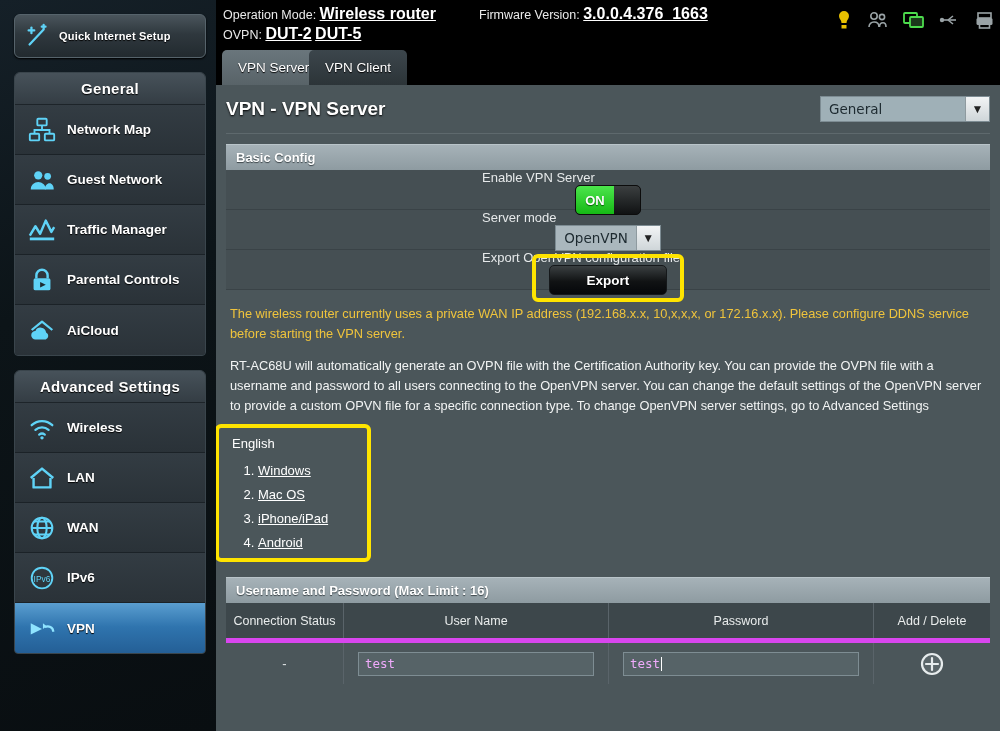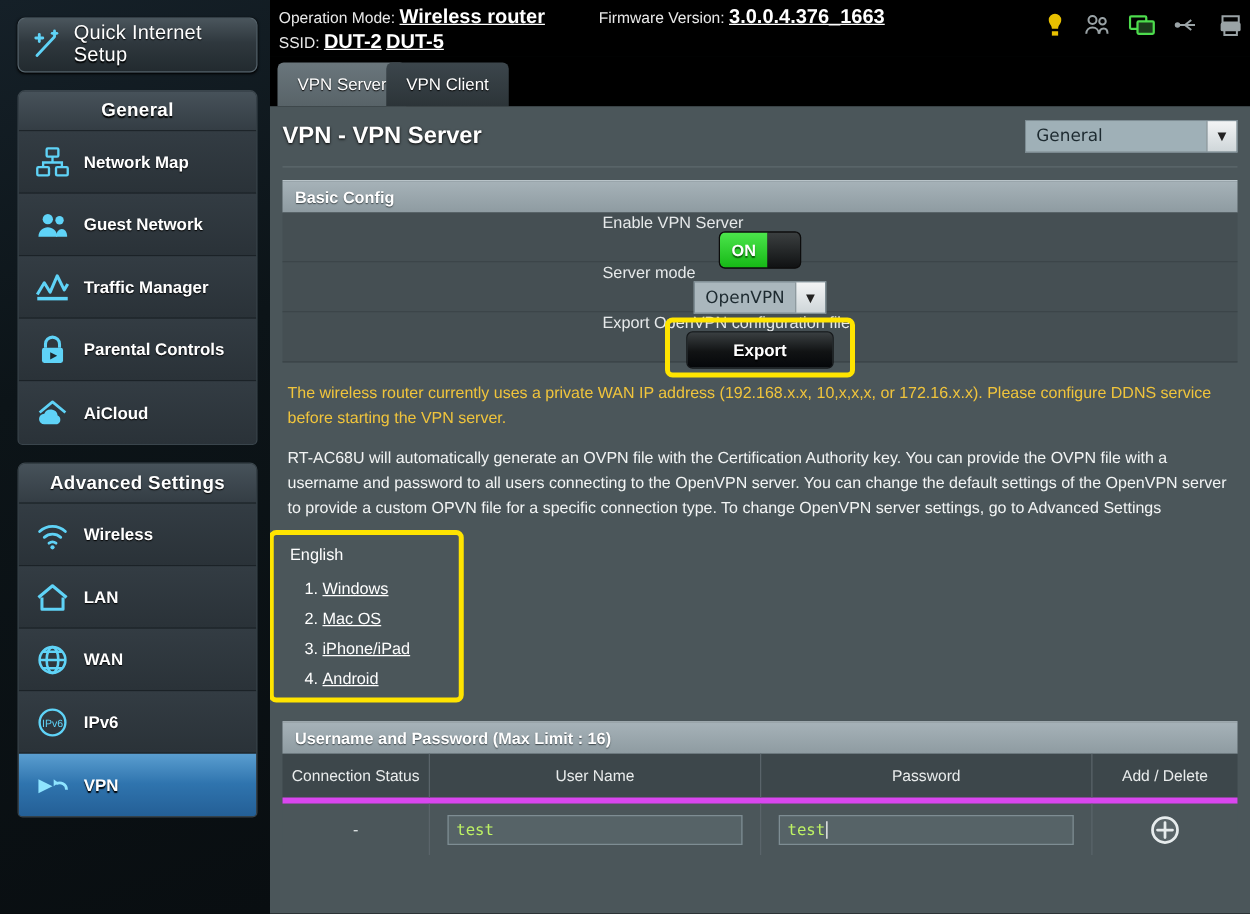--- a/index.html
+++ b/index.html
@@ -18,21 +18,21 @@
     overflow: hidden;
   }
   .qis {
     margin: 14px 10px 0 14px; height: 44px;
     border: 1px solid #56636b; border-radius: 6px;
     background: linear-gradient(180deg,#4a555c 0%, #2f383e 45%, #222a2f 100%);
     display: flex; align-items: center; padding-left: 8px;
     box-shadow: 0 1px 2px #000;
   }
   .qis-label {
-    color: #fff; font-weight: normal; font-size: 16px; letter-spacing: .2px;
+    color: #fff; font-weight: bold; font-size: 11px; letter-spacing: .2px;
     margin-left: 6px; text-shadow: 0 1px 1px #000;
   }
   .group {
     margin: 14px 10px 0 14px;
     border: 1px solid #3a454c; border-radius: 6px 6px 4px 4px;
     background: #252d33; overflow: hidden;
   }
   .group-head {
     height: 32px; display: flex; align-items: center; justify-content: center;
     background: linear-gradient(180deg,#47525a 0%, #343d44 100%);
@@ -169,21 +169,21 @@
   #tbl-head div:last-child { border-right: none; }
   .c1 { width: 118px; } .c2 { width: 265px; } .c3 { width: 265px; } .c4 { flex: 1; }
   #tbl-row { display: flex; height: 41px; background: #4b565a; }
   #tbl-row > div {
     display: flex; align-items: center; justify-content: center;
     border-right: 1px solid #5a646a; color: #dfe4e5; font-size: 13px;
   }
   #tbl-row > div:last-child { border-right: none; }
   .tinput {
     width: 236px; height: 24px; background: #566367; border: 1px solid #7e8d93;
-    color: #bef264; font-family: "DejaVu Sans Mono", monospace; font-size: 12.5px;
+    color: #f0abfc; font-family: "DejaVu Sans Mono", monospace; font-size: 12.5px;
     display: flex; align-items: center; padding-left: 6px;
   }
   .caret { display: inline-block; width: 1px; height: 14px; background: #fff; margin-left: 1px; }
 </style>
 </head>
 <body>
 
 <div id="app">
 
   <div id="sidebar">
@@ -313,21 +313,21 @@
   <div id="topbar">
     <div class="meta" id="m1">
       <span>Operation Mode:</span>
       <b>Wireless router</b>
     </div>
     <div class="meta" id="m2">
       <span>Firmware Version:</span>
       <b>3.0.0.4.376_1663</b>
     </div>
     <div class="meta" id="m3">
-      <span>SSID:</span>
+      <span>OVPN:</span>
       <b>DUT-2</b>
       <b>DUT-5</b>
     </div>
 
     <div id="icons">
       <svg width="18" height="20" viewBox="0 0 18 20">
         <path d="M9 1a5 5 0 015 5c0 3-2.5 4-2.5 7h-5C6.5 10 4 9 4 6a5 5 0 015-5z" fill="#e8c000"></path>
         <rect x="6.5" y="15" width="5" height="3.5" fill="#e8c000"></rect>
       </svg>
       <svg width="22" height="18" viewBox="0 0 22 18">

